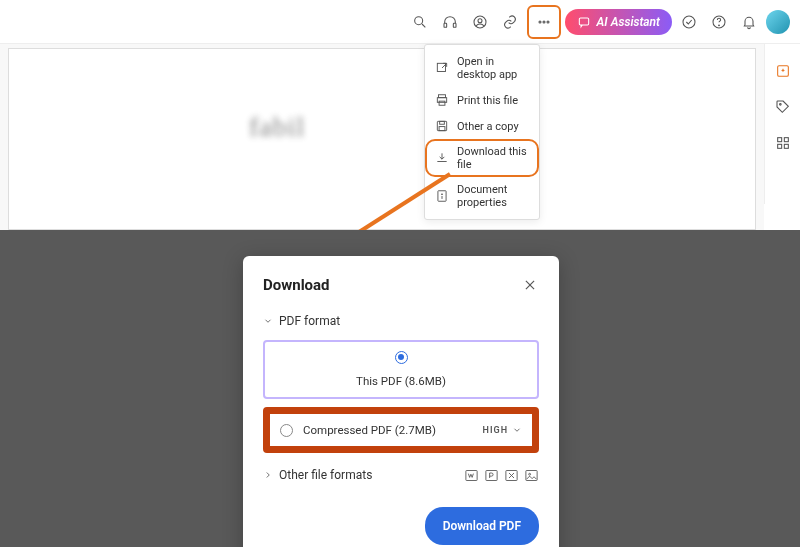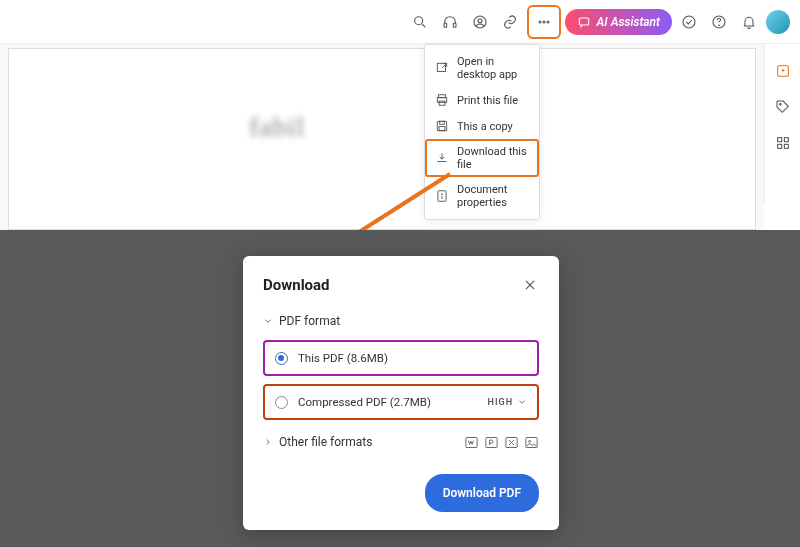--- a/index.html
+++ b/index.html
@@ -17,37 +17,37 @@
   .right-rail .rail-icon { width: 18px; height: 18px; display:flex; align-items:center; justify-content:center; color:#555; }
   .right-rail .rail-icon svg { width: 16px; height: 16px; stroke: currentColor; fill: none; stroke-width: 1.6; }
 
   .doc-area { position: absolute; top: 44px; left: 0; right: 36px; height: 186px; background: #f8f8f8; }
   .doc-page { position: absolute; left: 8px; right: 8px; top: 4px; bottom: 0; background: #fff; border: 1px solid #ddd; }
   .signature { position: absolute; left: 240px; top: 62px; font-family: cursive; font-size: 28px; color: #444; filter: blur(3px); opacity: 0.65; letter-spacing: 1px; }
 
   .dropdown-menu { position: absolute; top: 44px; left: 424px; width: 116px; background: #fff; border: 1px solid #ddd; border-radius: 3px; box-shadow: 0 2px 8px rgba(0,0,0,0.08); padding: 4px 0; }
   .menu-item { display: flex; align-items: center; gap: 8px; padding: 6px 10px; font-size: 11px; color: #333; position: relative; }
   .menu-item svg { width: 14px; height: 14px; stroke: #555; fill: none; stroke-width: 1.6; flex-shrink: 0; }
-  .menu-item.highlighted { outline: 2px solid #e8741f; outline-offset: -2px; border-radius: 3px; }
+  .menu-item.highlighted { outline: 2px solid #e8741f; outline-offset: -2px; border-radius: 10px; }
 
   .arrow { position: absolute; left: 322px; top: 170px; pointer-events: none; }
 
   .dark-overlay { position: absolute; left: 0; right: 0; top: 230px; bottom: 0; background: #595959; }
 
   .download-dialog { position: absolute; left: 243px; top: 256px; width: 316px; background: #fff; border-radius: 6px; box-shadow: 0 4px 20px rgba(0,0,0,0.25); padding: 20px 20px 18px 20px; }
   .dialog-header { display: flex; align-items: center; justify-content: space-between; margin-bottom: 20px; }
   .dialog-title { font-size: 15px; font-weight: 700; color: #222; }
   .close-x { width: 18px; height: 18px; display:flex; align-items:center; justify-content:center; color:#555; }
   .close-x svg { width: 14px; height: 14px; stroke: currentColor; stroke-width: 2; fill: none; }
 
   .section-hdr { display: flex; align-items: center; gap: 6px; font-size: 12px; color: #333; margin-bottom: 12px; }
   .section-hdr svg { width: 10px; height: 10px; stroke: #555; fill: none; stroke-width: 2; }
 
-  .option-row { display: flex; align-items: center; gap: 10px; border: 2px solid #c2410c; border-radius: 4px; padding: 9px 10px; font-size: 11.5px; color: #333; margin-bottom: 8px; position: relative; }
-  .option-row.selected { border: 2px solid #a21caf; }
+  .option-row { display: flex; align-items: center; gap: 10px; border: 7px solid #c2410c; border-radius: 4px; padding: 9px 10px; font-size: 11.5px; color: #333; margin-bottom: 8px; position: relative; }
+  .option-row.selected { border: 2px solid #c4b5fd; flex-direction: column; }
   .radio { width: 13px; height: 13px; border-radius: 50%; border: 1.5px solid #888; flex-shrink: 0; position: relative; }
   .radio.checked { border-color: #2d6cdf; }
   .radio.checked::after { content: ""; position: absolute; left: 2px; top: 2px; width: 6px; height: 6px; border-radius: 50%; background: #2d6cdf; }
   .quality-badge { margin-left: auto; font-size: 9px; letter-spacing: 1px; color: #555; font-weight: 600; display:flex; align-items:center; gap:4px; }
   .quality-badge svg { width: 10px; height: 10px; stroke:#555; fill:none; stroke-width:2; }
 
   .section-hdr.other { margin-top: 14px; margin-bottom: 0; justify-content: space-between; }
   .format-icons { margin-left: auto; display: flex; gap: 4px; align-items: center; }
   .format-icons .fmt { width: 16px; height: 16px; display:flex; align-items:center; justify-content:center; }
   .format-icons .fmt svg { width: 15px; height: 15px; stroke:#555; fill:none; stroke-width:1.4; }
@@ -168,21 +168,21 @@
         <rect x="7" y="14" width="10" height="7"></rect>
       </svg>
     <span>Print this file</span>
   </div>
   <div class="menu-item">
     <svg viewBox="0 0 24 24">
         <rect x="4" y="4" width="16" height="16" rx="1"></rect>
         <rect x="8" y="4" width="8" height="5"></rect>
         <rect x="7" y="13" width="10" height="7"></rect>
       </svg>
-    <span>This a copy</span>
+    <span>Other a copy</span>
   </div>
   <div class="menu-item highlighted">
     <svg viewBox="0 0 24 24">
         <path d="M12 4v10"></path>
         <path d="M8 10l4 4 4-4"></path>
         <path d="M4 18h16"></path>
       </svg>
     <span>Download this file</span>
   </div>
   <div class="menu-item">

